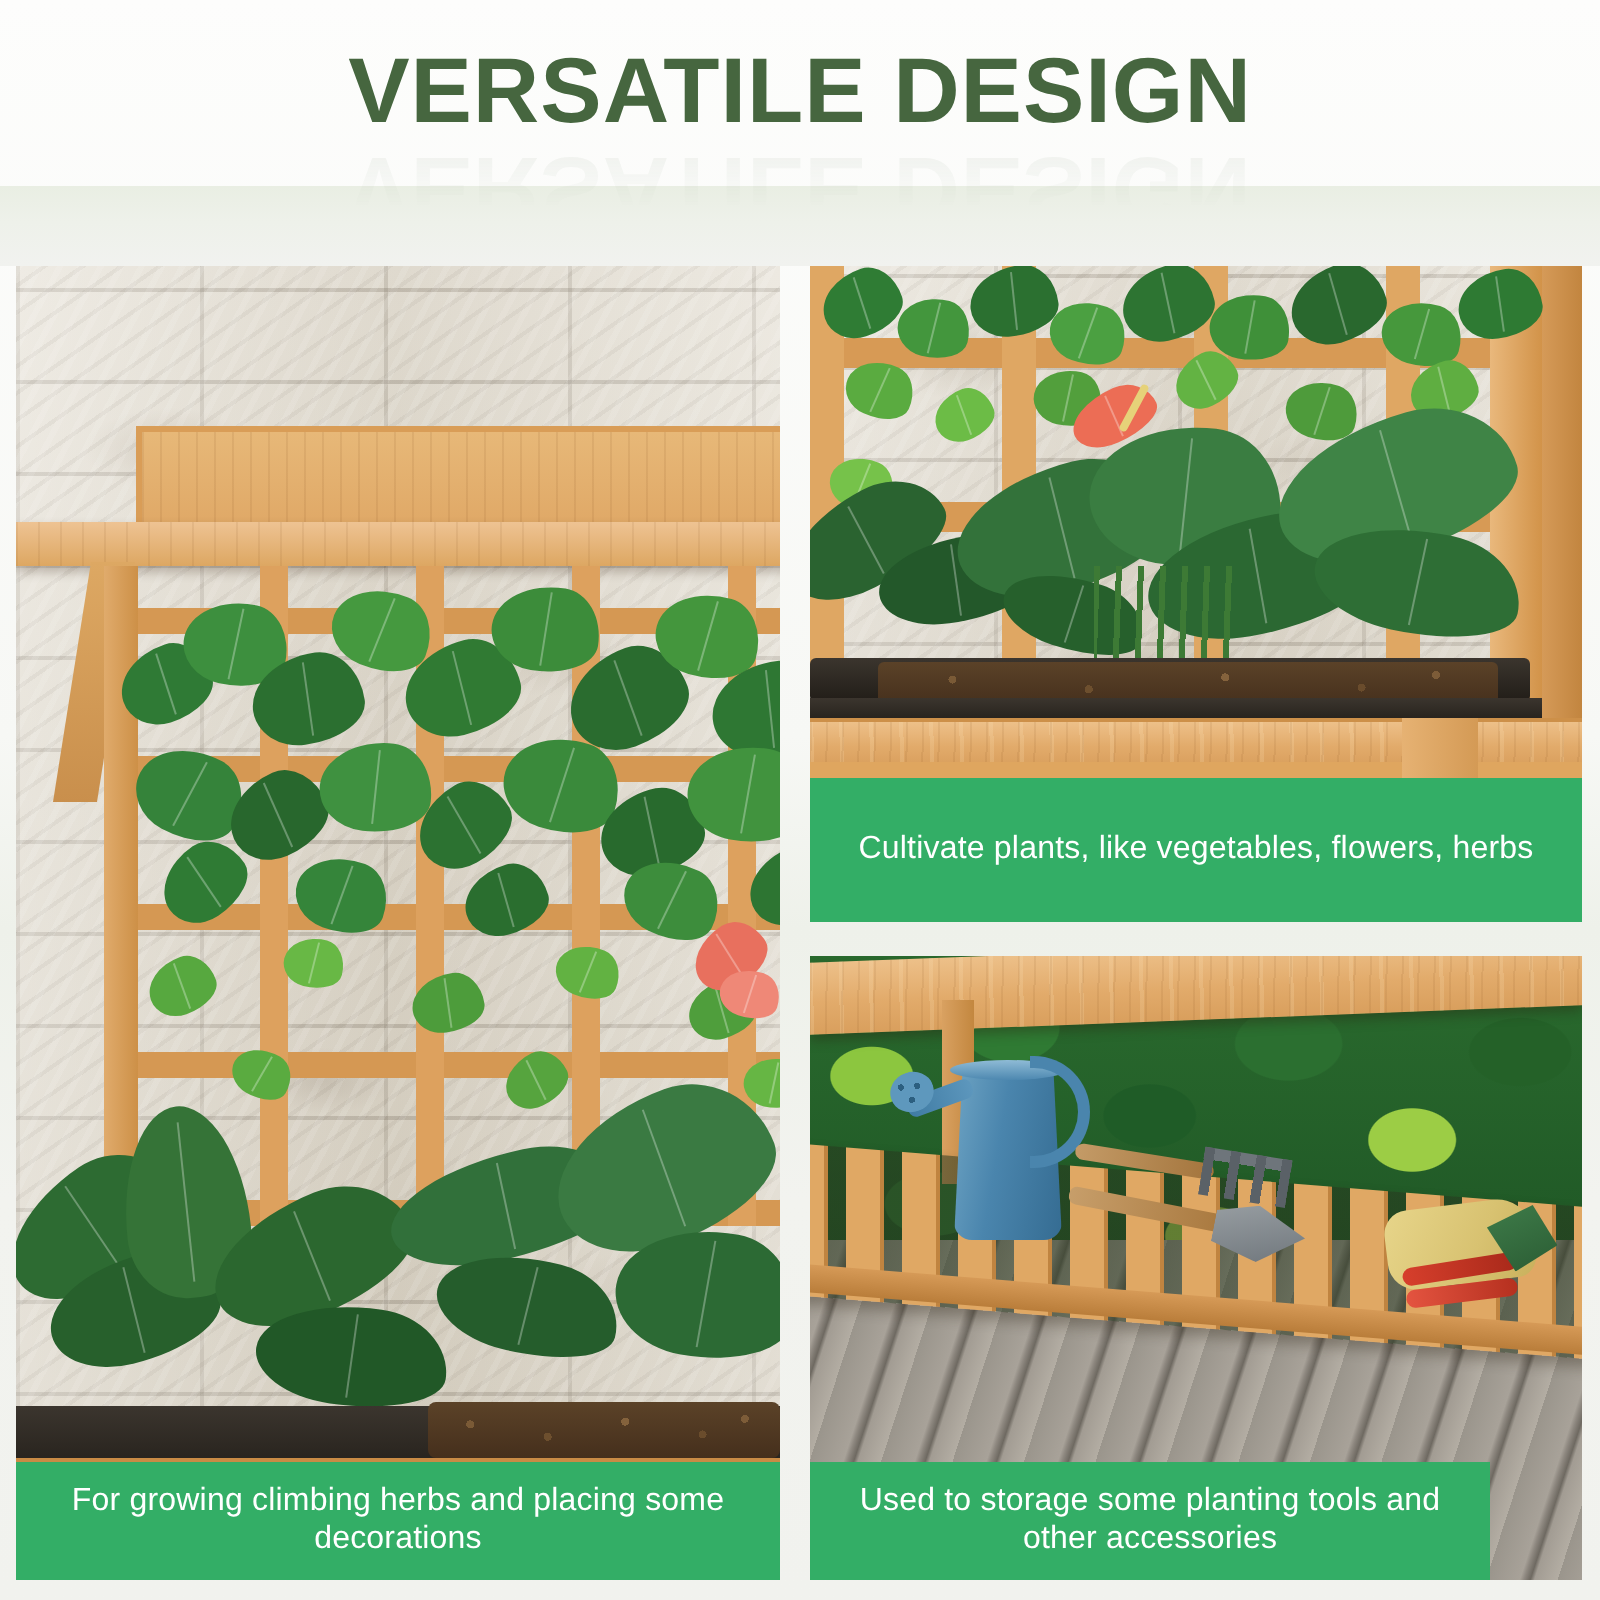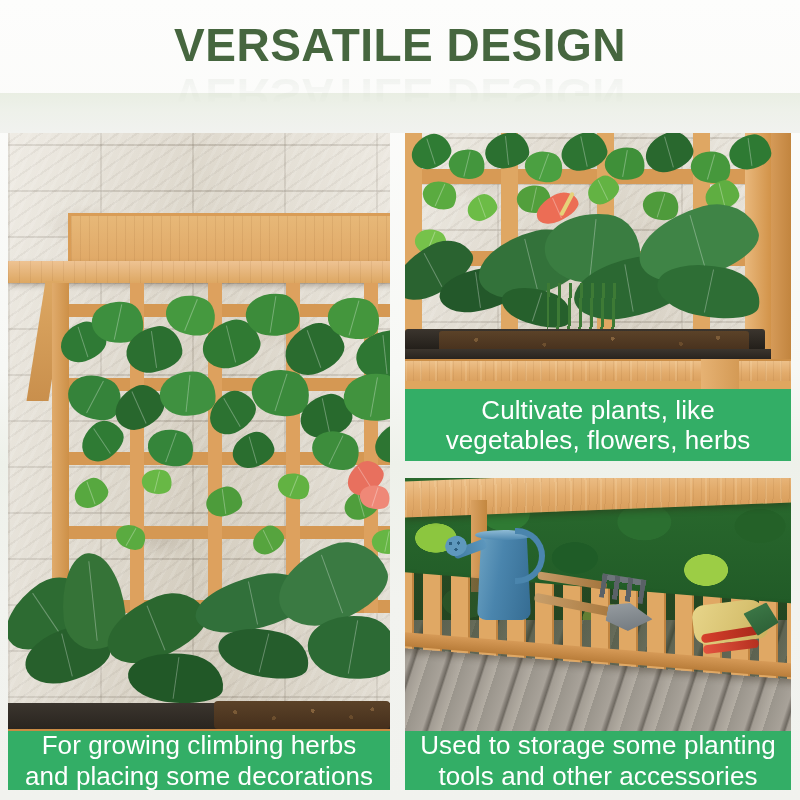--- a/index.html
+++ b/index.html
@@ -87,25 +87,25 @@
     content:""; position:absolute; left:50%; top:8%; width:1px; height:84%;
     background:rgba(255,255,255,.30); transform:translateX(-50%);
   }
   .leafcluster { position:absolute; }
 
   
   .caption {
     position:absolute; background:#33ae66; color:#ffffff;
     display:flex; align-items:center; justify-content:center; text-align:center;
     font-family:"Liberation Sans", sans-serif;
-    font-size:26px; line-height:1.16; padding:4px 10px; letter-spacing:.1px;
+    font-size:16px; line-height:1.16; padding:4px 10px; letter-spacing:.1px;
   }
   #caption-tr { left:405px; top:389px; width:386px; height:72px; }
   #caption-bl { left:8px;   top:731px; width:382px; height:59px; }
-  #caption-br { left:405px; top:731px; width:386px; height:59px; }
+  #caption-br { left:405px; top:731px; width:340px; height:59px; }
 
   
   .soil {
     background:
       radial-gradient(circle 2px at 12% 40%, #7a5a36 0 2px, transparent 2px),
       radial-gradient(circle 2px at 34% 62%, #6d4f2e 0 2px, transparent 2px),
       radial-gradient(circle 2px at 56% 35%, #84623c 0 2px, transparent 2px),
       radial-gradient(circle 2px at 78% 58%, #6a4c2c 0 2px, transparent 2px),
       radial-gradient(circle 2px at 90% 30%, #7d5c38 0 2px, transparent 2px),
       linear-gradient(180deg,#5b4228 0%,#452f1c 100%);

